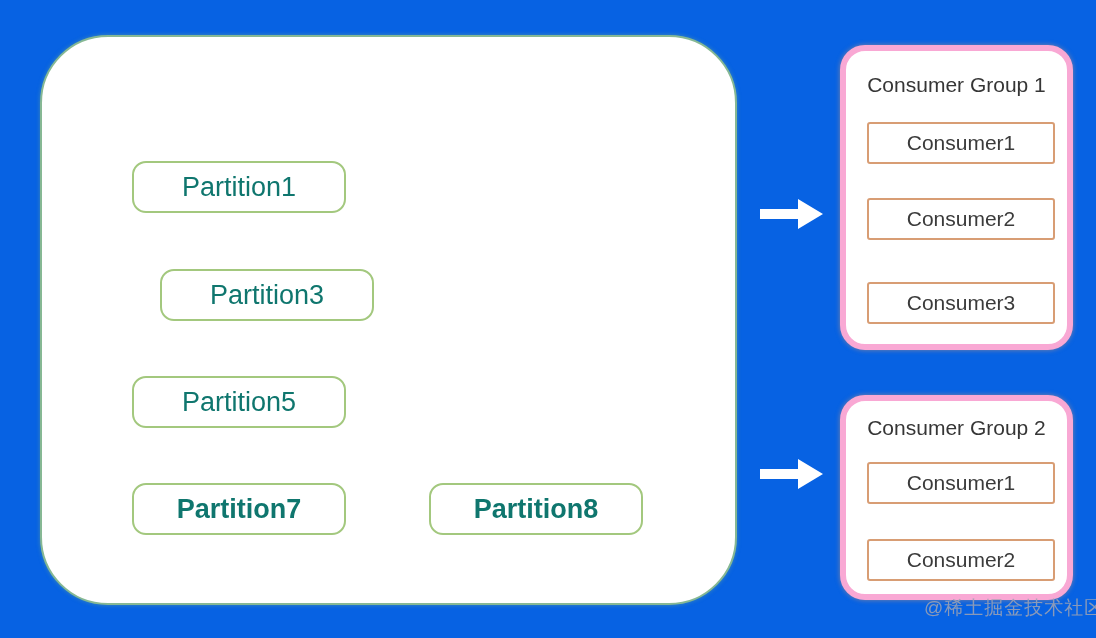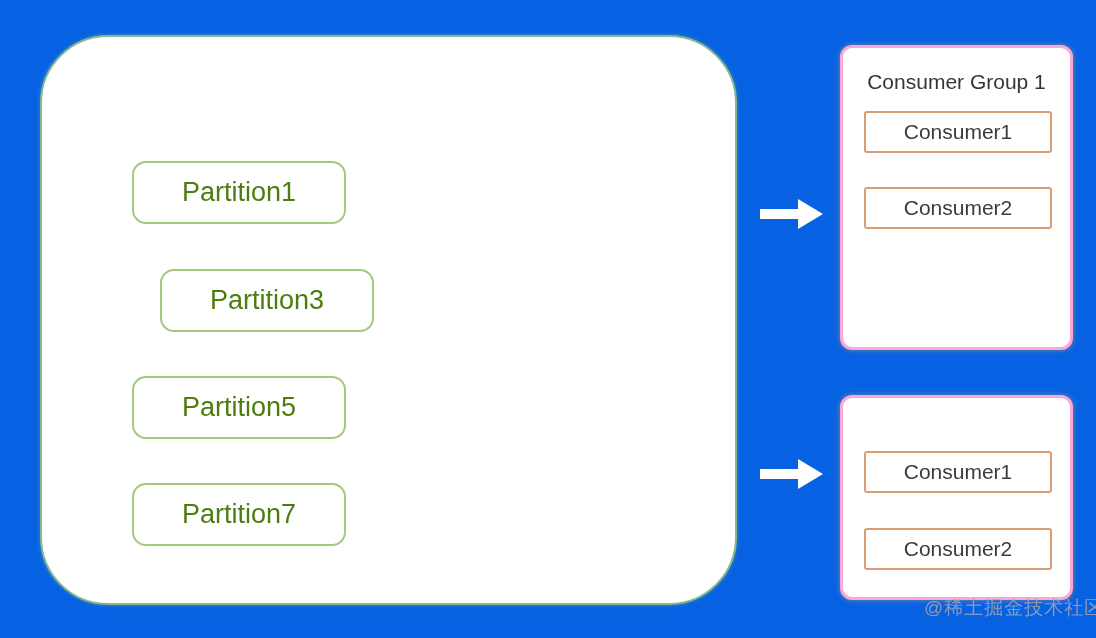--- a/index.html
+++ b/index.html
@@ -34,52 +34,52 @@
     top: 46px;
     text-align: center;
     font-size: 28px;
     font-weight: 500;
     color: #3c3c3c;
     letter-spacing: 1px;
   }
   .partition {
     position: absolute;
     width: 214px;
-    height: 63px;
+    height: 52px;
     background: #ffffff;
     border: 2px solid #a3c87e;
     border-radius: 14px;
     box-sizing: border-box;
     display: flex;
     align-items: center;
     justify-content: center;
     font-size: 27px;
     font-weight: 500;
-    color: #4d7c0f;
+    color: #0f766e;
   }
   .col1 { left: 90px; }   
   .col2 { left: 387px; }
   .row1 { top: 124px; }
   .row2 { top: 232px; margin-left: 28px; }
   .row3 { top: 339px; text-align: right; }
-  .row4 { top: 446px; }
+  .row4 { top: 446px; font-weight: bold; }
   
   .arrow {
     position: absolute;
     width: 64px;
     height: 34px;
   }
   .arrow1 { left: 760px; top: 197px; }
   .arrow2 { left: 760px; top: 457px; }
   
   .group-box {
     position: absolute;
     background: #ffffff;
-    border: 3px solid #f9a8d4;
-    border-radius: 12px;
+    border: 6px solid #f9a8d4;
+    border-radius: 25px;
     box-sizing: border-box;
     box-shadow: 0 0 5px rgba(230,160,110,0.55);
   }
   .group1 { left: 840px; top: 45px;  width: 233px; height: 305px; }
   .group2 { left: 840px; top: 395px; width: 233px; height: 205px; }
   .group-title {
     position: absolute;
     left: 0;
     right: 0;
     text-align: center;
@@ -97,20 +97,21 @@
     background: #ffffff;
     border: 2px solid #d89d74;
     border-radius: 3px;
     box-sizing: border-box;
     display: flex;
     align-items: center;
     justify-content: center;
     font-size: 21px;
     font-weight: 500;
     color: #3b3b3b;
+    margin-top: 8px;
   }
   .group1 .cons1 { top: 63px; }
   .group1 .cons2 { top: 139px; }
   .group1 .cons3 { top: 223px; }
   .group2 .cons1 { top: 53px; }
   .group2 .cons2 { top: 130px; }
   
   .watermark {
     position: absolute;
     left: 876px;
@@ -127,36 +128,39 @@
 <body>
 
 <div class="canvas">
 
   <div class="topic-box">
 
     <div class="partition col1 row1">Partition1</div>
     <div class="partition col1 row2">Partition3</div>
     <div class="partition col1 row3">Partition5</div>
     <div class="partition col1 row4">Partition7</div>
+    <div class="partition col2 row4">Partition8</div>
   </div>
 
   <svg class="arrow arrow1" viewBox="0 0 64 34">
     <polygon points="0,12 38,12 38,2 63,17 38,32 38,22 0,22" fill="#ffffff"></polygon>
   </svg>
 
   <svg class="arrow arrow2" viewBox="0 0 64 34">
     <polygon points="0,12 38,12 38,2 63,17 38,32 38,22 0,22" fill="#ffffff"></polygon>
   </svg>
 
   <div class="group-box group1">
     <div class="group-title">Consumer Group 1</div>
     <div class="consumer cons1">Consumer1</div>
     <div class="consumer cons2">Consumer2</div>
+    <div class="consumer cons3">Consumer3</div>
   </div>
 
   <div class="group-box group2">
+    <div class="group-title">Consumer Group 2</div>
     <div class="consumer cons1">Consumer1</div>
     <div class="consumer cons2">Consumer2</div>
   </div>
 
   <div class="watermark">@稀土掘金技术社区</div>
 
 </div>
 
 </body></html>

